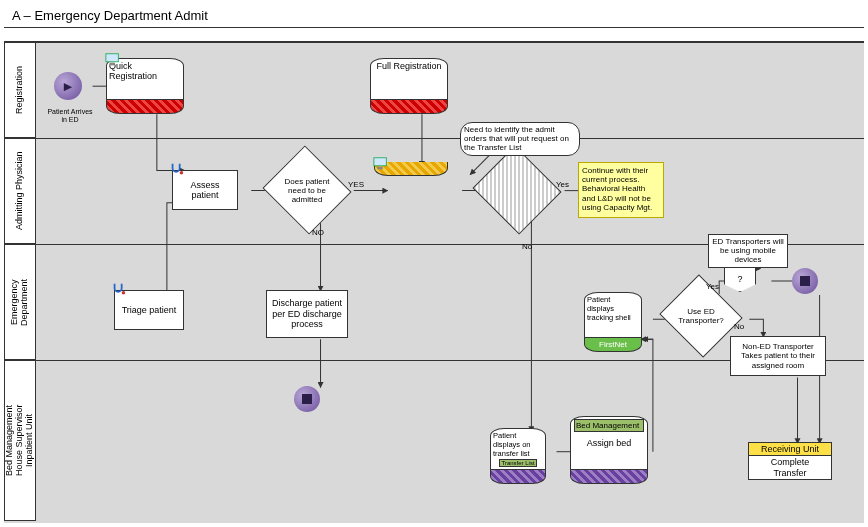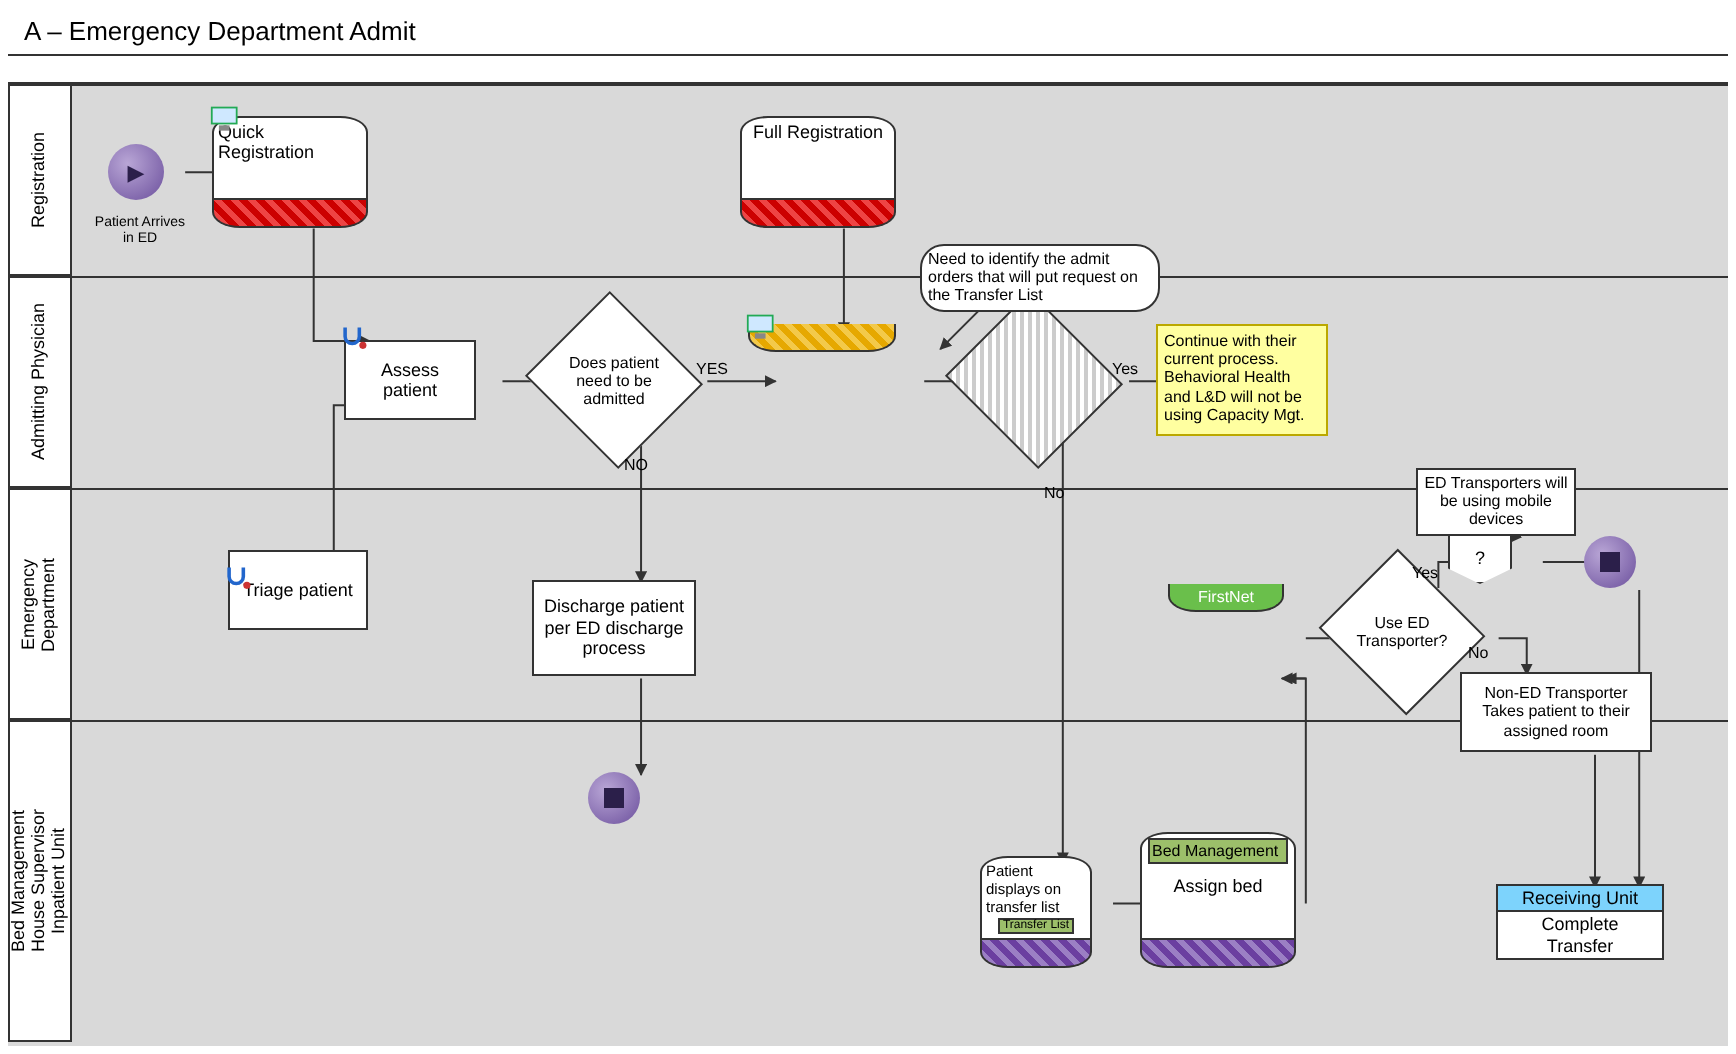--- a/index.html
+++ b/index.html
@@ -62,21 +62,21 @@
     display:flex; align-items:center; justify-content:center; color:#2b1f4a; font-size:11px;
   }
   .end-circle {
     position:absolute; width:26px; height:26px; border-radius:50%;
     background: radial-gradient(circle at 35% 35%, #b9a6d6, #6b4f9c);
     display:flex; align-items:center; justify-content:center;
   }
   .end-circle::after { content:""; width:10px; height:10px; background:#2b1f4a; }
   .note { position:absolute; background:#ffffa0; border:1px solid #bba800; padding:3px; font-size:8px; text-align:left; line-height:1.15; }
   .callout { position:absolute; background:#fff; border:1px solid #333; padding:2px 3px; font-size:8px; text-align:left; line-height:1.15; }
-  .yellow-hdr { background:#7dd3fc; border:1px solid #333; padding:1px 2px; text-align:center; }
+  .yellow-hdr { background:#fde047; border:1px solid #333; padding:1px 2px; text-align:center; }
 
   .edge-label { position:absolute; font-size:8px; background:transparent; }
   .hatched-d .shape { background: repeating-linear-gradient(45deg,#ccc,#ccc 2px,#fff 2px,#fff 4px); }
 
   svg.arrows { position:absolute; inset:0; width:100%; height:100%; pointer-events:none; }
 
   .ico { position:absolute; width:18px; height:16px; }
   .ico svg { width:100%; height:100%; }
 
   .flag { position:absolute; width:32px; height:26px; }
@@ -212,33 +212,36 @@
     <div class="shape"></div>
     <div class="lbl"></div>
   </div>
   <div class="edge-label" style="left:552px; top:138px;">Yes</div>
   <div class="edge-label" style="left:518px; top:200px;">No</div>
 
   <div class="callout" style="left:456px; top:80px; width:120px;border-radius:12px;">Need to identify the admit orders that will put request on the Transfer List</div>
 
   <div class="note" style="left:574px; top:120px; width:86px; height:56px;">Continue with their current process. Behavioral Health and L&amp;D will not be using Capacity Mgt.</div>
 
-  <div class="node" style="left:110px; top:233px; width:70px; height:40px;">Triage patient</div>
+  <div class="node" style="left:110px; top:248px; width:70px; height:40px;">Triage patient</div>
   <div class="ico" style="left:106px; top:240px;">
     <svg viewBox="0 0 20 18">
         <path d="M5 2 v5 a4 4 0 0 0 8 0 V2" stroke="#2266cc" fill="none" stroke-width="2"></path>
         <circle cx="15" cy="12" r="2" fill="#c33"></circle>
       </svg>
   </div>
 
   <div class="node" style="left:262px; top:248px; width:82px; height:48px;">Discharge patient per ED discharge process</div>
 
   <div class="end-circle" style="left:290px; top:344px;"></div>
 
   <div class="cyl green" style="left:580px; top:250px; width:58px; height:60px;">
+    <div class="body">
+      <span style="font-size:7.5px;">Patient displays tracking shell</span>
+    </div>
     <div class="base" style="display:flex;align-items:center;justify-content:center;color:#fff;font-size:8px;">FirstNet</div>
   </div>
 
   <div class="diamond" style="left:666px; top:246px; width:62px; height:56px;">
     <div class="shape"></div>
     <div class="lbl" style="font-size:8px;">Use ED
 Transporter?</div>
   </div>
   <div class="edge-label" style="left:702px; top:240px;">Yes</div>
   <div class="edge-label" style="left:730px; top:280px;">No</div>

